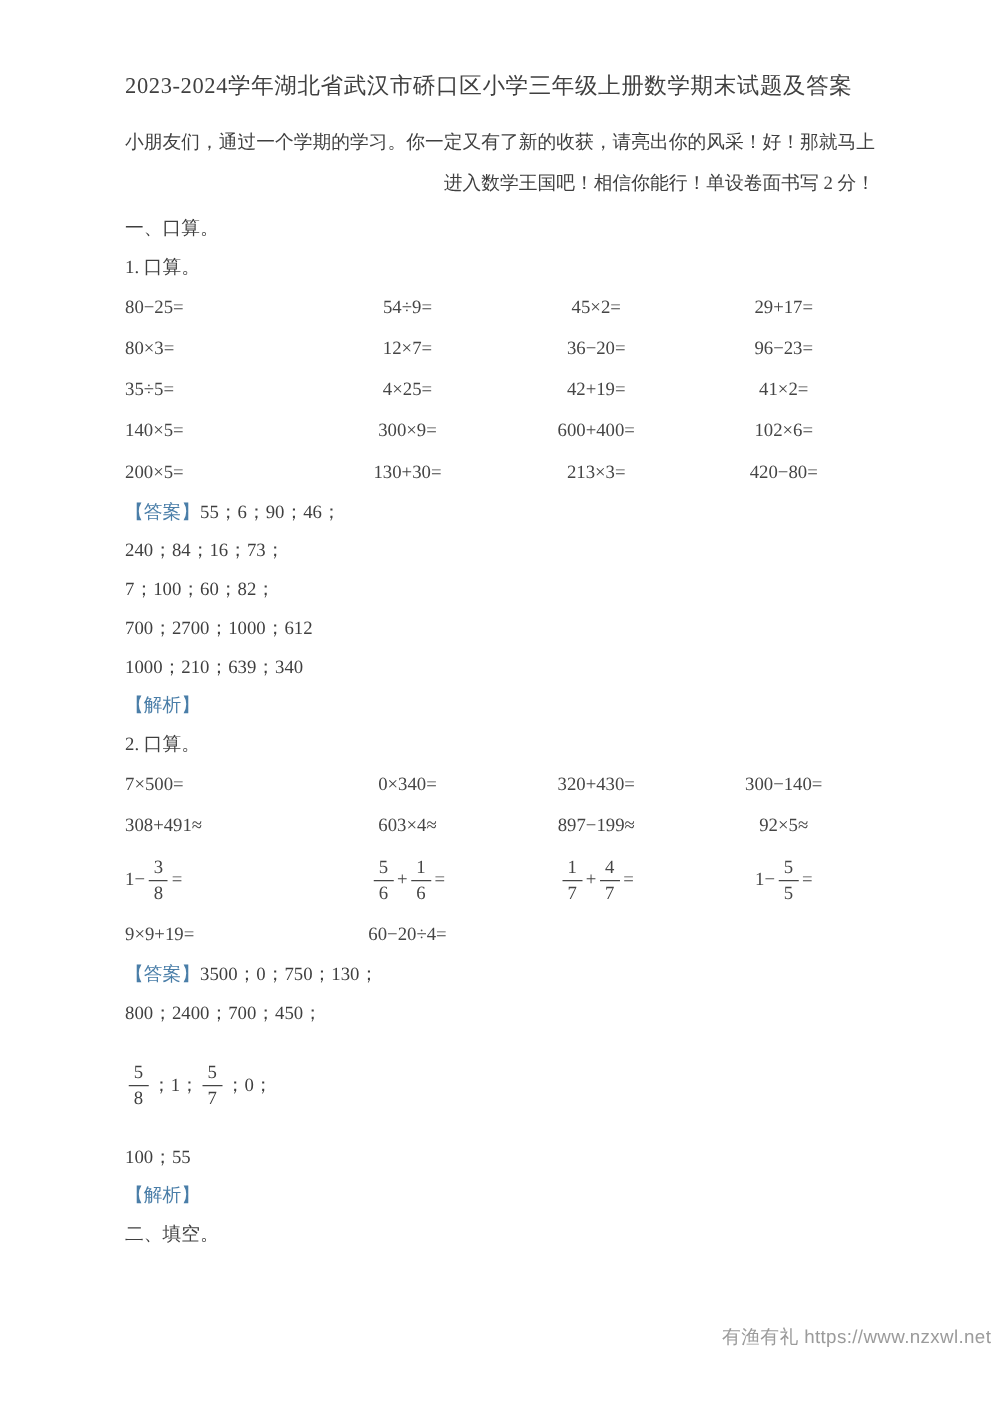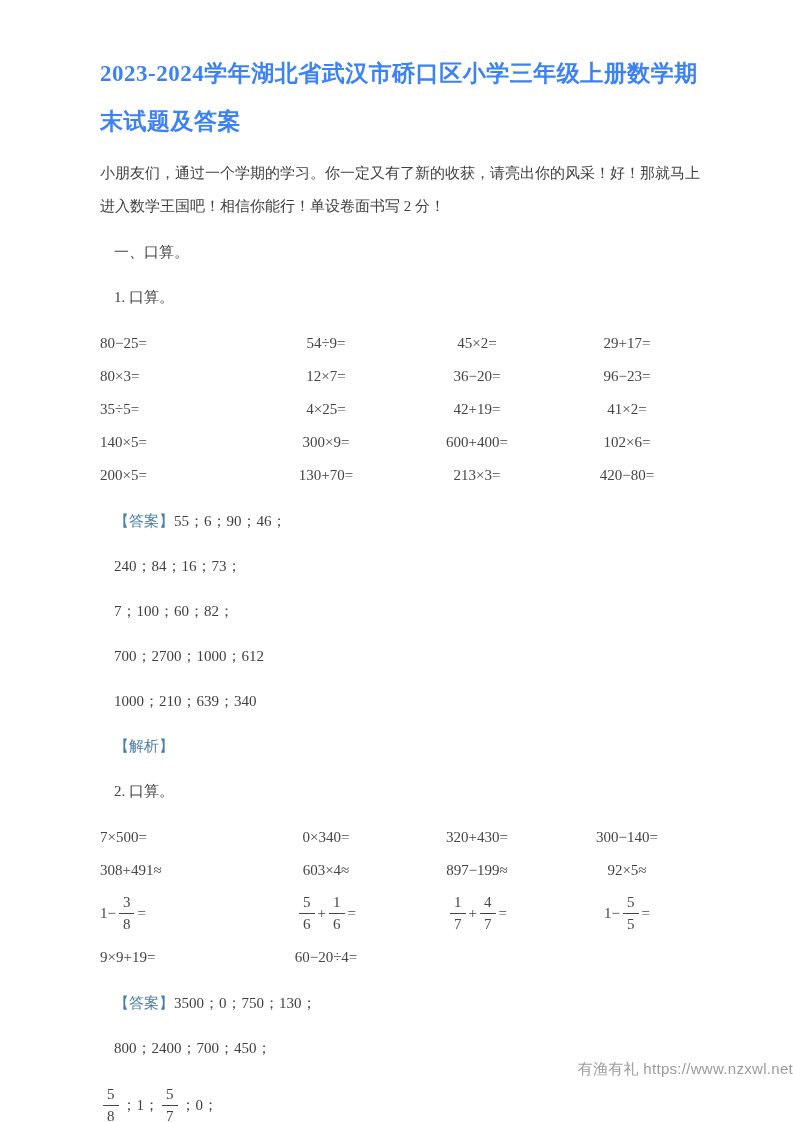--- a/index.html
+++ b/index.html
@@ -9,26 +9,26 @@
     margin:0 auto;
     background:#ffffff;
     color:#3f3f3f;
     font-family:"Liberation Serif","DejaVu Serif",serif;
     overflow:hidden;
   }
   .content { position:absolute; left:100px; top:50px; width:600px; }
 
   .title {
     margin:0 0 10px 0;
-    font-size:23px; font-weight:700; color:#3b82f6;
+    font-size:18px; font-weight:400; color:#404040;
     line-height:2.1; letter-spacing:0.5px;
   }
-  .para { margin:0 0 4px 0; font-size:15px; line-height:33px; }
+  .para { margin:0 0 4px 0; font-size:15px; line-height:33px;text-align:right; }
 
-  .line { margin:14px; font-size:15px; line-height:31px; min-height:31px; }
+  .line { margin:0; font-size:15px; line-height:31px; min-height:31px; }
 
   .calc-grid {
     display:grid;
     grid-template-columns:152px 148px 154px 146px;
     width:600px;
   }
   .calc-grid .cell {
     font-size:15px; line-height:33px; height:33px;
     text-align:center; color:#454545; white-space:nowrap;
   }
@@ -83,21 +83,21 @@
       <span class="cell">96−23=</span>
       <span class="cell c1">35÷5=</span>
       <span class="cell">4×25=</span>
       <span class="cell">42+19=</span>
       <span class="cell">41×2=</span>
       <span class="cell c1">140×5=</span>
       <span class="cell">300×9=</span>
       <span class="cell">600+400=</span>
       <span class="cell">102×6=</span>
       <span class="cell c1">200×5=</span>
-      <span class="cell">130+70=</span>
+      <span class="cell">130+30=</span>
       <span class="cell">213×3=</span>
       <span class="cell">420−80=</span>
     </div>
 
     <p class="line"><span class="blue">【答案】</span><span class="ans-text">55；6；90；46；</span></p>
     <p class="line ans-text">240；84；16；73；</p>
     <p class="line ans-text">7；100；60；82；</p>
     <p class="line ans-text">700；2700；1000；612</p>
     <p class="line ans-text">1000；210；639；340</p>
 

